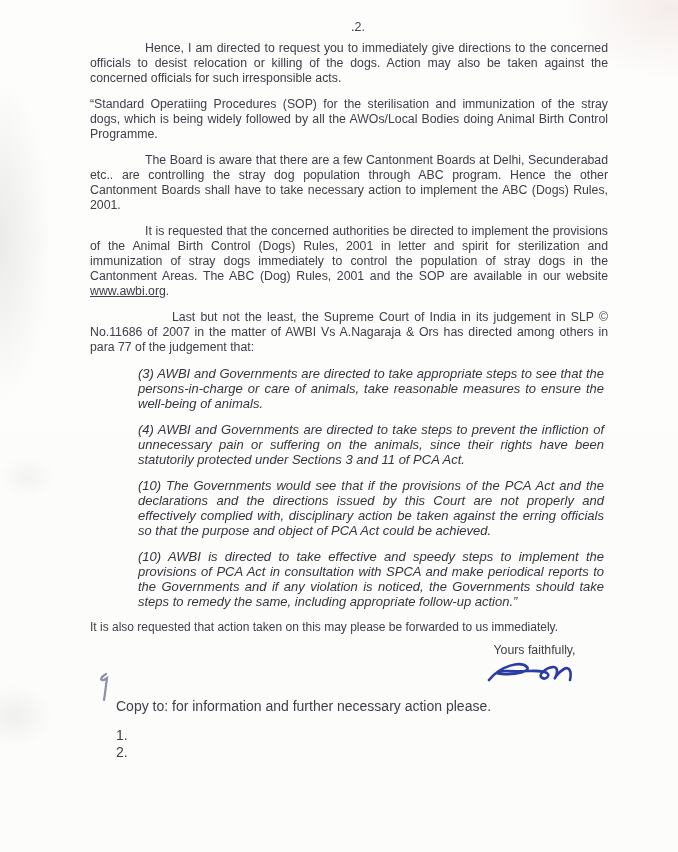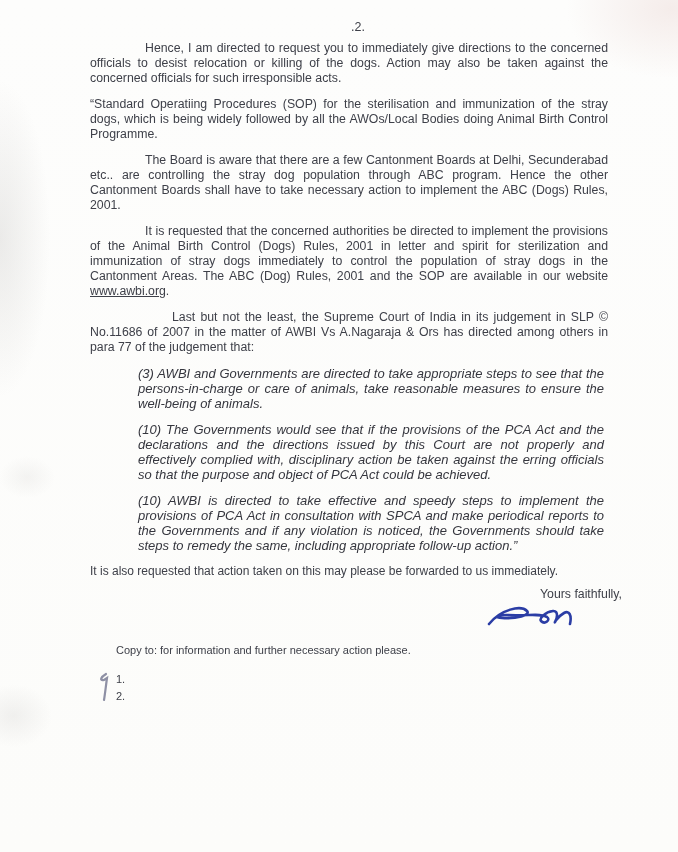--- a/index.html
+++ b/index.html
@@ -25,25 +25,25 @@
   }
   p.para.first { text-indent: 0; }
   p.para.slp { text-indent: 82px; }
   .weblink { text-decoration: underline; margin-top: 36px; }
   p.quote {
     font-style: italic; font-size: 13px; line-height: 15px;
     text-align: justify; color: #35363e;
     margin: 0 4px 11px 48px;
   }
   .closing { font-size: 12px; line-height: 15px; margin: 2px 0 8px 0; }
-  .sig-block { width: 175px; margin: 0 -14px 0 auto; text-align: right; }
+  .sig-block { width: 175px; margin: 0 -14px 0 auto; text-align: center; }
   .sig-salutation { font-size: 12.3px; line-height: 15px; }
   .signature-svg { display: block; margin: 1px auto -2px auto; }
   .sig-name, .sig-title { font-size: 12.3px; line-height: 16px; }
-  .copy-block { margin: 12px 0 0 26px; font-size: 11px; }
+  .copy-block { margin: 12px 0 0 26px; font-size: 14px; }
   .copy-heading { line-height: 15px; }
   .copy-items { margin-top: 13px; }
   .copy-item { display: flex; line-height: 16.5px; }
   .copy-no { width: 47px; flex: 0 0 47px; }
   .pen-mark { position: absolute; left: 96px; top: 670px; }
 </style>
 </head>
 <body>
 
 <div class="sheet">
@@ -54,20 +54,21 @@
 
   <p class="para first">“Standard Operatiing Procedures (SOP) for the sterilisation and immunization of the stray dogs, which is being widely followed by all the AWOs/Local Bodies doing Animal Birth Control Programme.</p>
 
   <p class="para">The Board is aware that there are a few Cantonment Boards at Delhi, Secunderabad etc.. are controlling the stray dog population through ABC program. Hence the other Cantonment Boards shall have to take necessary action to implement the ABC (Dogs) Rules, 2001.</p>
 
   <p class="para"><span>It is requested that the concerned authorities be directed to implement the provisions of the Animal Birth Control (Dogs) Rules, 2001 in letter and spirit for sterilization and immunization of stray dogs immediately to control the population of stray dogs in the Cantonment Areas. The ABC (Dog) Rules, 2001 and the SOP are available in our website </span><span class="weblink">www.awbi.org</span><span>.</span></p>
 
   <p class="para slp">Last but not the least, the Supreme Court of India in its judgement in SLP © No.11686 of 2007 in the matter of AWBI Vs A.Nagaraja &amp; Ors has directed among others in para 77 of the judgement that:</p>
 
   <p class="quote">(3) AWBI and Governments are directed to take appropriate steps to see that the persons-in-charge or care of animals, take reasonable measures to ensure the well-being of animals.</p>
+  <p class="quote">(4) AWBI and Governments are directed to take steps to prevent the infliction of unnecessary pain or suffering on the animals, since their rights have been statutorily protected under Sections 3 and 11 of PCA Act.</p>
   <p class="quote">(10) The Governments would see that if the provisions of the PCA Act and the declarations and the directions issued by this Court are not properly and effectively complied with, disciplinary action be taken against the erring officials so that the purpose and object of PCA Act could be achieved.</p>
   <p class="quote">(10) AWBI is directed to take effective and speedy steps to implement the provisions of PCA Act in consultation with SPCA and make periodical reports to the Governments and if any violation is noticed, the Governments should take steps to remedy the same, including appropriate follow-up action.”</p>
 
   <p class="closing">It is also requested that action taken on this may please be forwarded to us immediately.</p>
 
   <div class="sig-block">
     <div class="sig-salutation">Yours faithfully,</div>
     <svg class="signature-svg" width="100" height="30" viewBox="0 0 100 30">
       <path d="M4 21 C 16 6, 36 2, 42 8 C 46 12, 31 16, 17 15 C 9 14.5, 11 12, 21 12 C 45 13, 55 10, 62 14 C 66 16.5, 60 22, 56 18 C 54 15.5, 60 9, 68 8 C 74 7.5, 72 16, 70 19 C 69 21, 72 14, 79 10 C 84 7, 87 12, 85 21" fill="none" stroke="#2b3da5" stroke-width="2.6" stroke-linecap="round"></path>
     </svg>

